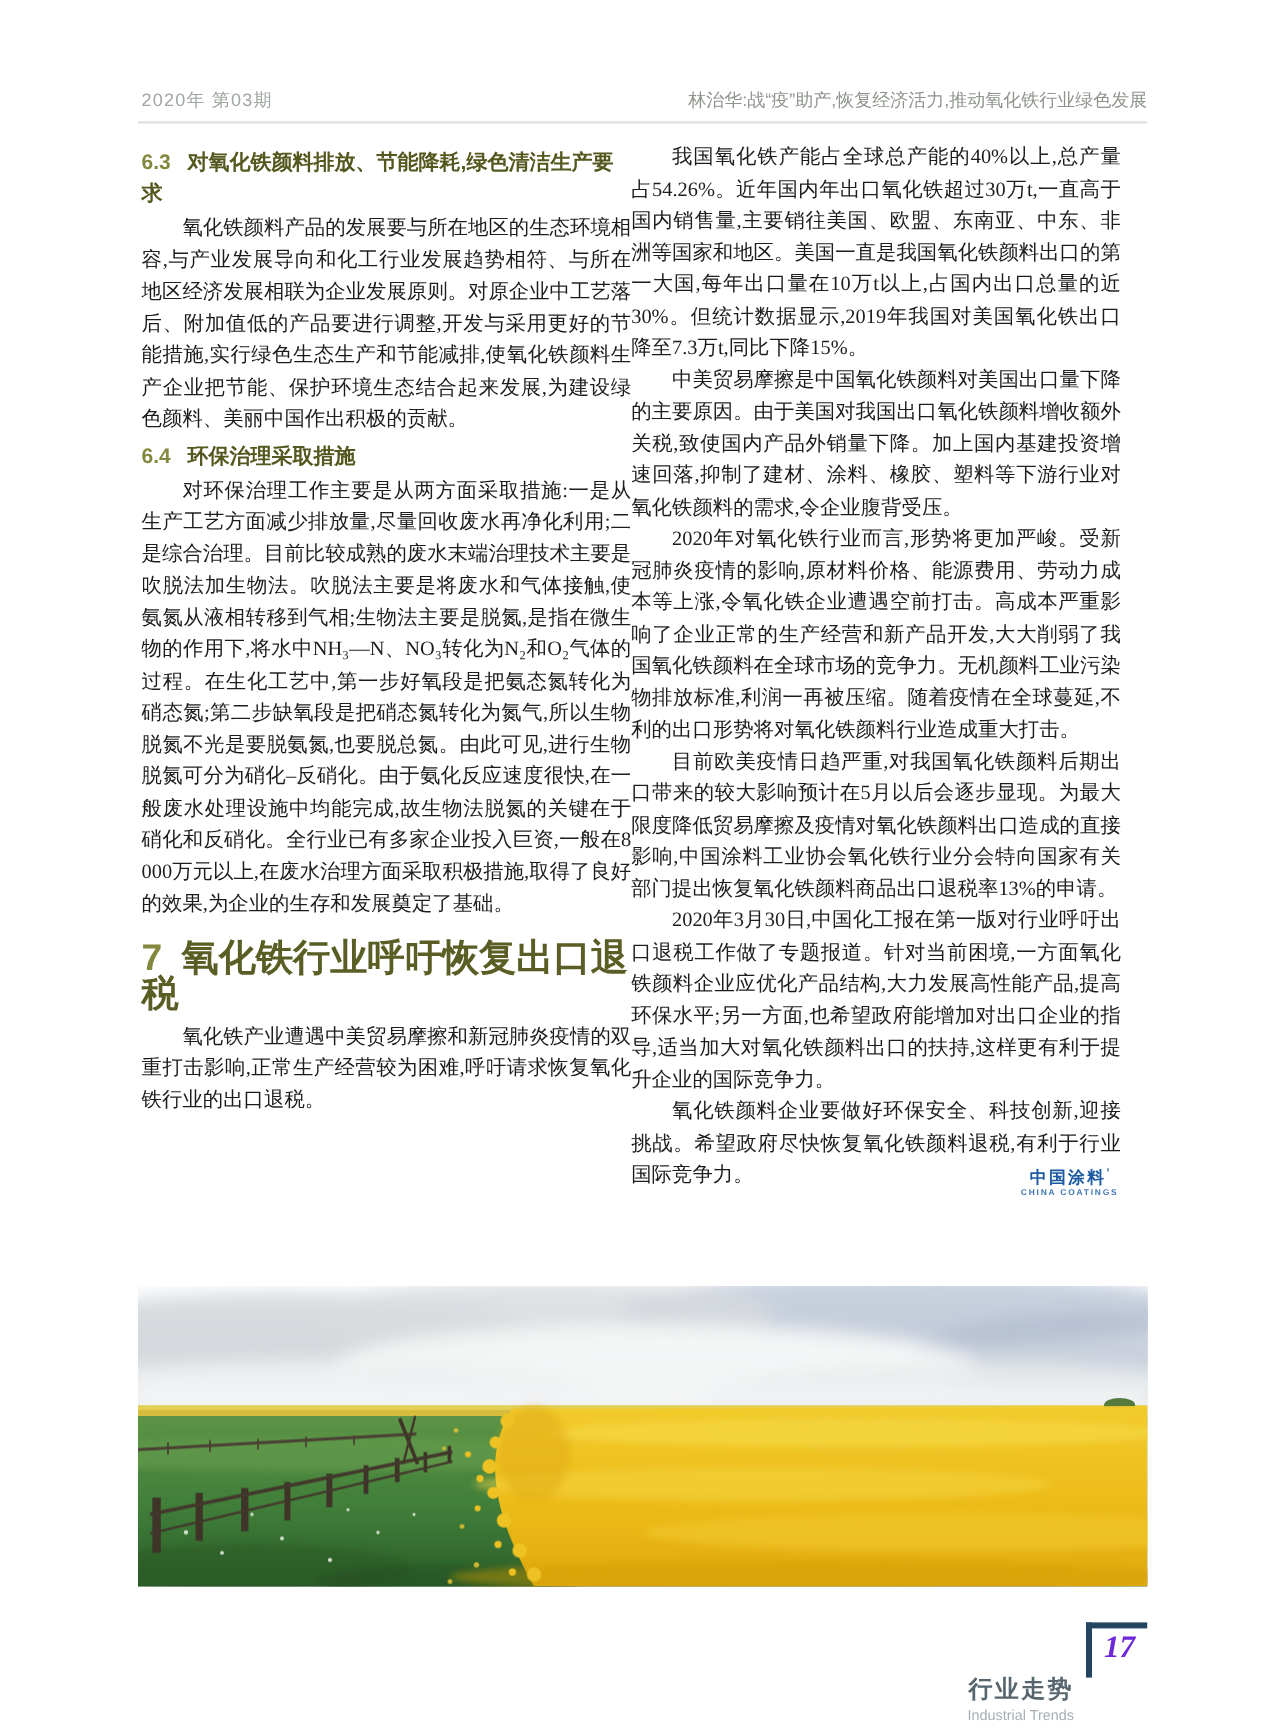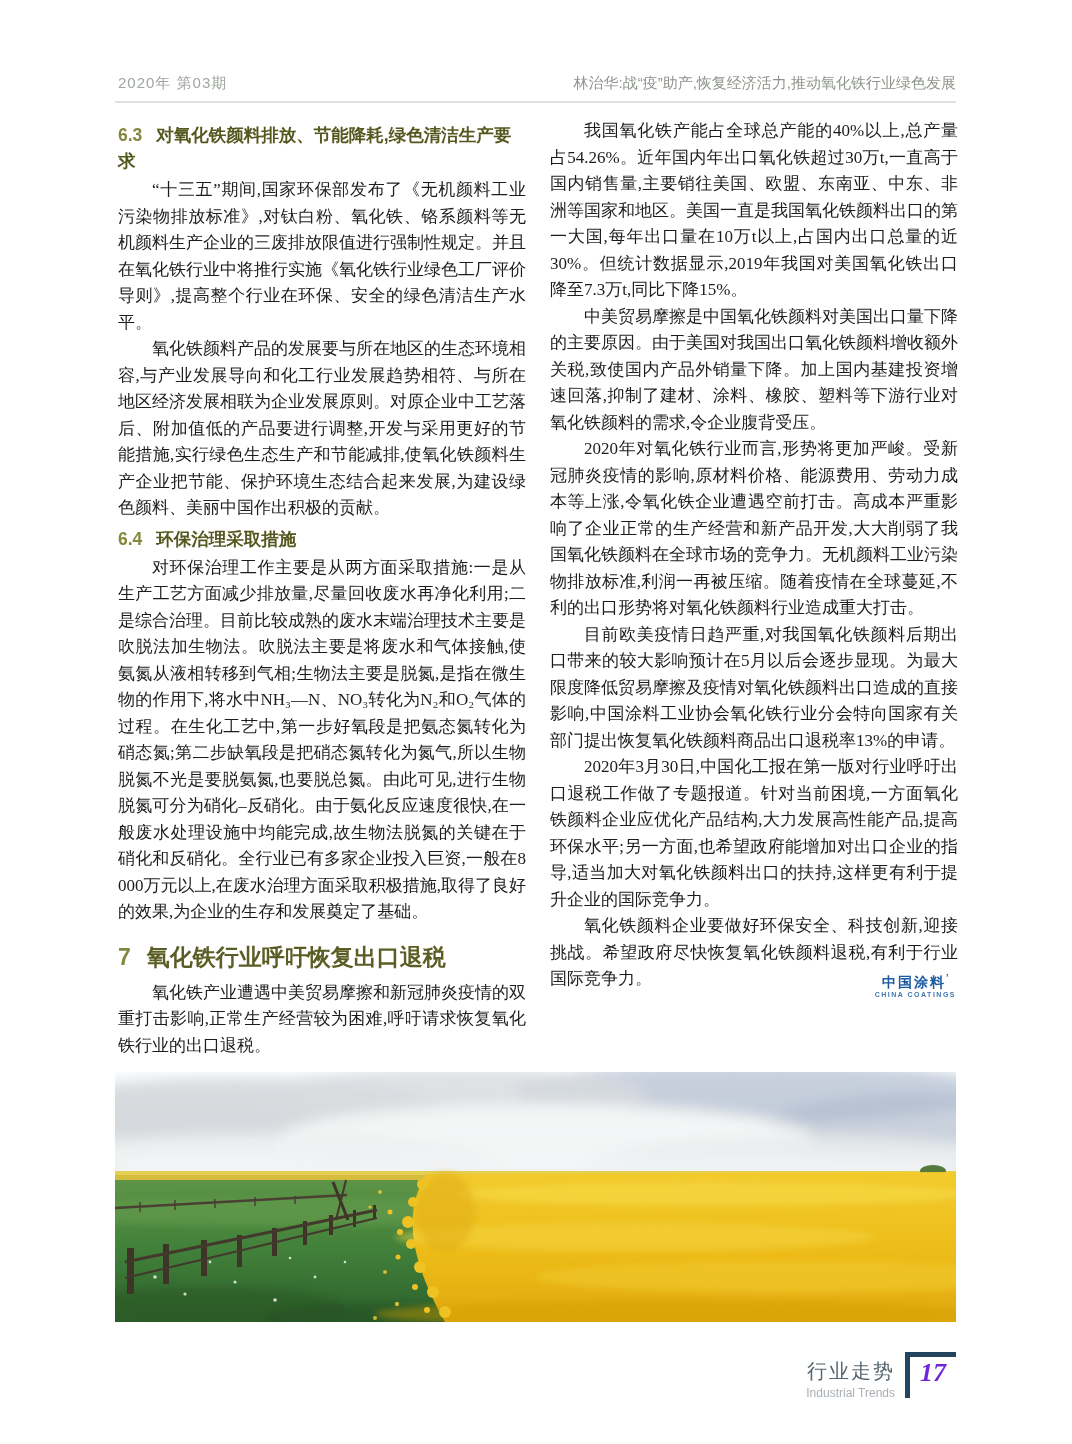--- a/index.html
+++ b/index.html
@@ -10,50 +10,50 @@
   
   .header{position:absolute;top:74px;left:118px;width:838px;display:flex;
           justify-content:space-between;align-items:flex-end;
           font-family:"Liberation Sans","DejaVu Sans",sans-serif;font-size:15px;}
   .header .issue{color:#a0a6a0;letter-spacing:1px;}
   .header .running{color:#8e948c;margin-left:40px;}
   .header-rule{position:absolute;top:101px;left:115px;width:841px;height:0;
                border-top:2px solid #dfe2dd;}
 
   
-  .content{position:absolute;top:118px;left:118px;width:840px;display:flex;gap:24px;}
+  .content{position:absolute;top:118px;left:118px;width:840px;display:flex;}
   .col{width:408px;}
   p.body{margin:0;text-indent:2em;text-align:justify;font-size:17px;line-height:26.5px;}
   h3.sub{margin:4px 0 3px 0;font-family:"Liberation Sans","DejaVu Sans",sans-serif;
          font-size:17.5px;font-weight:bold;line-height:26px;}
   h3.sub .h-num{color:#84883f;margin-right:14px;}
   h3.sub .h-title{color:#54581f;}
   h2.sec{margin:16px 0 8px 0;font-family:"Liberation Sans","DejaVu Sans",sans-serif;
-         font-size:23px;font-weight:bold;line-height:30px;}
+         font-size:31px;font-weight:bold;line-height:30px;}
   h2.sec .h-num{color:#84883f;margin-right:16px;}
   h2.sec .h-title{color:#5a5e24;}
 
   
   .p-with-logo{position:relative;}
   .cc-logo{position:absolute;right:2px;bottom:-6px;text-align:center;
            font-family:"Liberation Sans","DejaVu Sans",sans-serif;color:#1c5ba2;line-height:1.1;}
   .cc-logo .cn{font-size:14px;font-weight:bold;letter-spacing:2px;}
   .cc-logo .mark{font-size:9px;vertical-align:top;font-weight:bold;}
   .cc-logo .en{font-size:7px;font-weight:bold;letter-spacing:1.5px;color:#3f76b4;}
 
   
   .photo{position:absolute;top:1072px;left:115px;width:841px;height:250px;}
   .photo svg{display:block;}
 
   
   .footer{position:absolute;top:1352px;left:115px;width:841px;display:flex;
           justify-content:flex-end;align-items:flex-start;}
   .footer-label{text-align:right;margin-right:10px;margin-top:6px;
                 font-family:"Liberation Sans","DejaVu Sans",sans-serif;}
-  .footer-label .cn{font-size:20px;font-weight:normal;color:#56656e;letter-spacing:2px;}
+  .footer-label .cn{font-size:20px;font-weight:bold;color:#56656e;letter-spacing:2px;margin-top:36px;}
   .footer-label .en{font-size:12px;color:#a8aeb4;margin-top:1px;}
   .page-badge{border-top:5px solid #24455f;border-left:5px solid #24455f;
               padding:3px 6px 12px 10px;min-width:30px;}
   .page-badge .num{font-family:"Liberation Serif","DejaVu Serif",serif;
                    font-style:italic;font-weight:bold;font-size:26px;color:#6d28d9;line-height:1;}
 </style>
 </head>
 <body>
 
 <div class="page">
@@ -63,21 +63,20 @@
     <span class="running">林治华:战“疫”助产,恢复经济活力,推动氧化铁行业绿色发展</span>
   </div>
   <div class="header-rule"></div>
 
   <div class="content">
 
     <div class="col">
       <h3 class="sub">
         <span class="h-num">6.3</span><span class="h-title">对氧化铁颜料排放、节能降耗,绿色清洁生产要求</span>
       </h3>
-      <p class="body">“十三五”期间,国家环保部发布了《无机颜料工业污染物排放标准》,对钛白粉、氧化铁、铬系颜料等无机颜料生产企业的三废排放限值进行强制性规定。并且在氧化铁行业中将推行实施《氧化铁行业绿色工厂评价导则》,提高整个行业在环保、安全的绿色清洁生产水平。</p>
       <p class="body">氧化铁颜料产品的发展要与所在地区的生态环境相容,与产业发展导向和化工行业发展趋势相符、与所在地区经济发展相联为企业发展原则。对原企业中工艺落后、附加值低的产品要进行调整,开发与采用更好的节能措施,实行绿色生态生产和节能减排,使氧化铁颜料生产企业把节能、保护环境生态结合起来发展,为建设绿色颜料、美丽中国作出积极的贡献。</p>
       <h3 class="sub">
         <span class="h-num">6.4</span><span class="h-title">环保治理采取措施</span>
       </h3>
       <p class="body">对环保治理工作主要是从两方面采取措施:一是从生产工艺方面减少排放量,尽量回收废水再净化利用;二是综合治理。目前比较成熟的废水末端治理技术主要是吹脱法加生物法。吹脱法主要是将废水和气体接触,使氨氮从液相转移到气相;生物法主要是脱氮,是指在微生物的作用下,将水中NH₃—N、NO₃转化为N₂和O₂气体的过程。在生化工艺中,第一步好氧段是把氨态氮转化为硝态氮;第二步缺氧段是把硝态氮转化为氮气,所以生物脱氮不光是要脱氨氮,也要脱总氮。由此可见,进行生物脱氮可分为硝化–反硝化。由于氨化反应速度很快,在一般废水处理设施中均能完成,故生物法脱氮的关键在于硝化和反硝化。全行业已有多家企业投入巨资,一般在8 000万元以上,在废水治理方面采取积极措施,取得了良好的效果,为企业的生存和发展奠定了基础。</p>
       <h2 class="sec">
         <span class="h-num">7</span><span class="h-title">氧化铁行业呼吁恢复出口退税</span>
       </h2>
       <p class="body">氧化铁产业遭遇中美贸易摩擦和新冠肺炎疫情的双重打击影响,正常生产经营较为困难,呼吁请求恢复氧化铁行业的出口退税。</p>
     </div>

